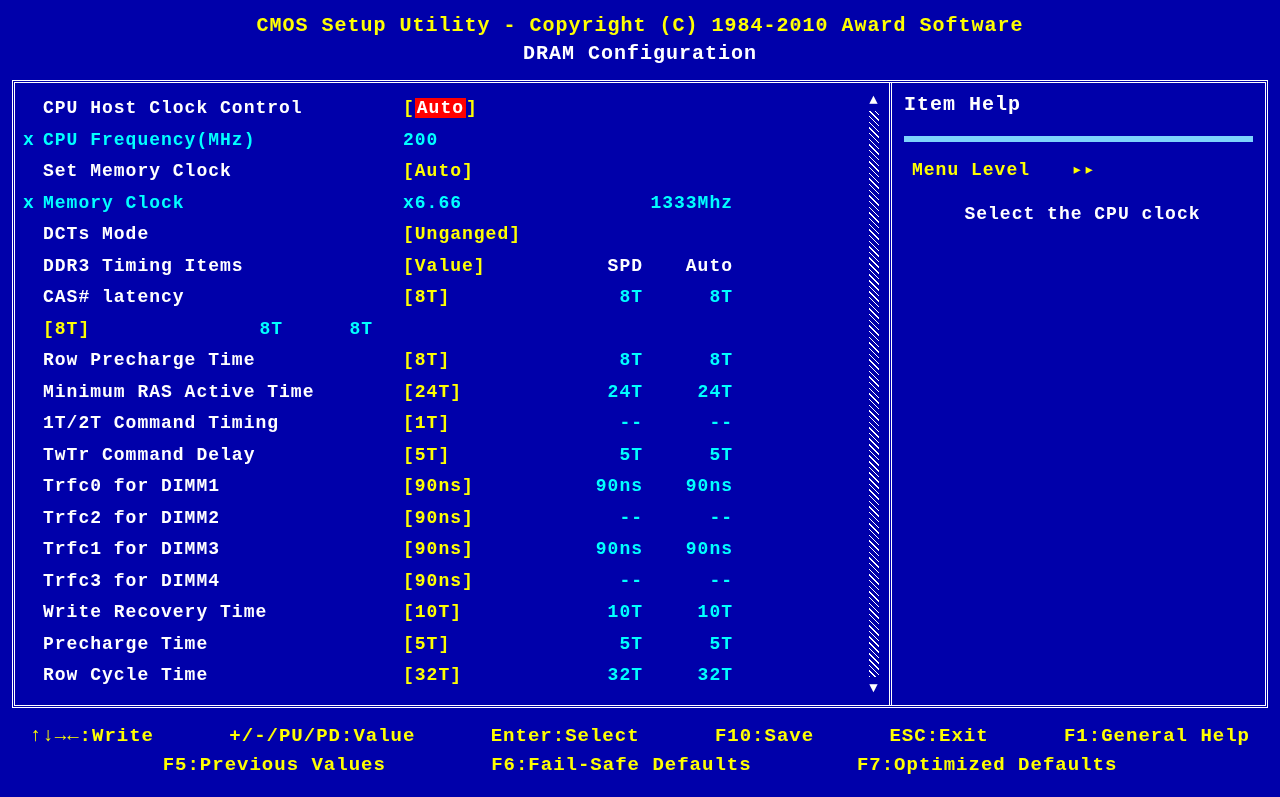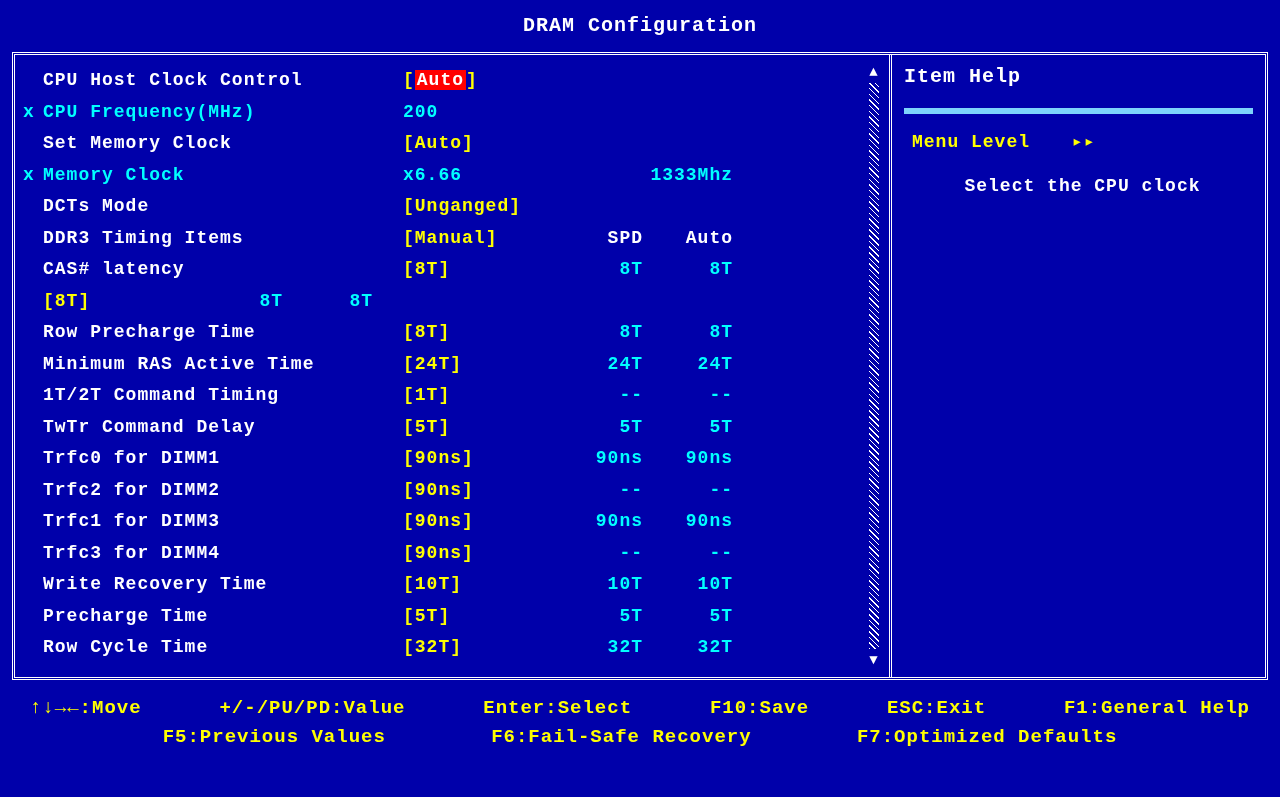--- a/index.html
+++ b/index.html
@@ -110,20 +110,21 @@
       font-size: 19px;
       line-height: 1.5;
     }
     .footer-line { display: flex; justify-content: space-between; }
     .footer-line2 { display: flex; justify-content: space-around; padding: 0 80px; }
   </style>
 </head>
 <body>
 
 <div class="header">
+  <div>CMOS Setup Utility - Copyright (C) 1984-2010 Award Software</div>
   <div class="title2">DRAM Configuration</div>
 </div>
 
 <div class="main-box">
   <div class="left-panel">
     <div id="settings-list">
         <div class="settings-row">
           <span class="marker"></span>
           <span class="label">CPU Host Clock Control</span>
           <span class="value"><span class="br">[</span><span class="v-high">Auto</span><span class="br">]</span></span>
@@ -154,21 +155,21 @@
         <div class="settings-row">
           <span class="marker"></span>
           <span class="label">DCTs Mode</span>
           <span class="value"><span class="br">[</span><span class="v-yellow">Unganged</span><span class="br">]</span></span>
           <span class="col2"></span>
           <span class="col3"></span>
         </div>
         <div class="settings-row">
           <span class="marker"></span>
           <span class="label">DDR3 Timing Items</span>
-          <span class="value"><span class="br">[</span><span class="v-yellow">Manual</span><span class="br">]</span></span>
+          <span class="value"><span class="br">[</span><span class="v-yellow">Value</span><span class="br">]</span></span>
           <span class="col2 hdr-col">SPD</span>
           <span class="col3 hdr-col">Auto</span>
         </div>
         <div class="settings-row">
           <span class="marker"></span>
           <span class="label">CAS# latency</span>
           <span class="value"><span class="br">[</span><span class="v-yellow">8T</span><span class="br">]</span></span>
           <span class="col2">8T</span>
           <span class="col3">8T</span>
         </div>
@@ -267,25 +268,25 @@
     <div class="menu-level">
       <span>Menu Level</span>
       <span class="arrows">▸▸</span>
     </div>
     <div class="help-text">Select the CPU clock</div>
   </div>
 </div>
 
 <div class="footer">
   <div class="footer-line">
-    <span>↑↓→←:Move</span>
+    <span>↑↓→←:Write</span>
     <span>+/-/PU/PD:Value</span>
     <span>Enter:Select</span>
     <span>F10:Save</span>
     <span>ESC:Exit</span>
     <span>F1:General Help</span>
   </div>
   <div class="footer-line2">
     <span>F5:Previous Values</span>
-    <span>F6:Fail-Safe Recovery</span>
+    <span>F6:Fail-Safe Defaults</span>
     <span>F7:Optimized Defaults</span>
   </div>
 </div>
 
 </body></html>

